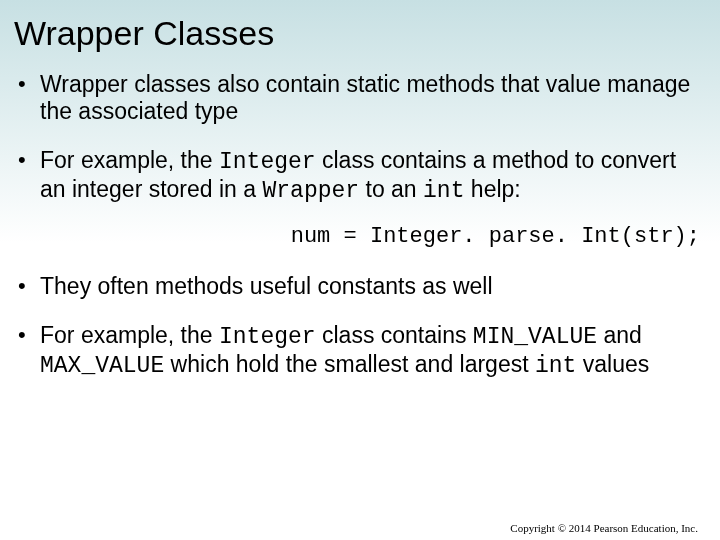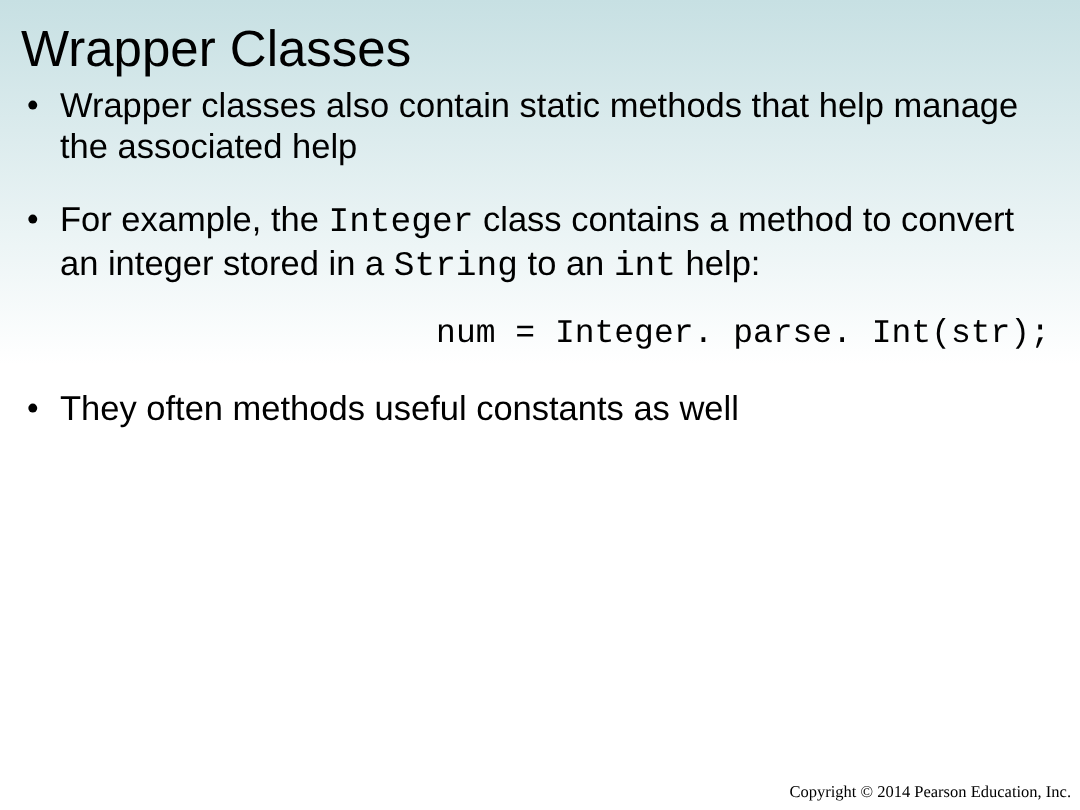--- a/index.html
+++ b/index.html
@@ -6,21 +6,21 @@
   html, body { width: 720px; height: 540px; overflow: hidden; }
   body {
     font-family: Arial, Helvetica, sans-serif;
     background: linear-gradient(to bottom, #c7e0e3 0%, #ffffff 45%, #ffffff 100%);
     color: #000;
     padding: 14px 20px 8px 12px;
   }
   .title {
     font-size: 34px;
     font-weight: 400;
-    margin-bottom: 4px;
+    margin-bottom: 18px;
     margin-left: 2px;
   }
   ul.content {
     list-style: none;
     margin-left: 28px;
     margin-right: 4px;
   }
   ul.content > li {
     position: relative;
     font-size: 23px;
@@ -41,36 +41,37 @@
     font-size: 22px;
     margin-left: 90px;
     margin-top: -4px;
     margin-bottom: 24px;
     white-space: nowrap;
     text-align: right;
   }
   .footer {
     position: absolute;
     bottom: 6px;
-    right: 6px;
+    right: 22px;
     font-size: 11px;
     font-family: "Times New Roman", Times, serif;
   }
 </style>
 </head>
 <body>
 
 <h1 class="title">Wrapper Classes</h1>
 
 <ul class="content">
-  <li>Wrapper classes also contain static methods that help manage the associated help</li>
+  <li>Wrapper classes also contain static methods that value manage the associated type</li>
 
-  <li><span>For example, the </span><span class="mono">Integer</span><span> class contains a method to convert an integer stored in a </span><span class="mono">String</span><span> to an </span><span class="mono">int</span><span> help:</span></li>
+  <li><span>For example, the </span><span class="mono">Integer</span><span> class contains a method to convert an integer stored in a </span><span class="mono">Wrapper</span><span> to an </span><span class="mono">int</span><span> help:</span></li>
 </ul>
 
 <div class="codeline">num = Integer. parse. Int(str);</div>
 
 <ul class="content">
   <li>They often methods useful constants as well</li>
 
+  <li><span>For example, the </span><span class="mono">Integer</span><span> class contains </span><span class="mono">MIN_VALUE</span><span> and </span><span class="mono">MAX_VALUE</span><span> which hold the smallest and largest </span><span class="mono">int</span><span> values</span></li>
 </ul>
 
 <div class="footer">Copyright © 2014 Pearson Education, Inc.</div>
 
 </body></html>

